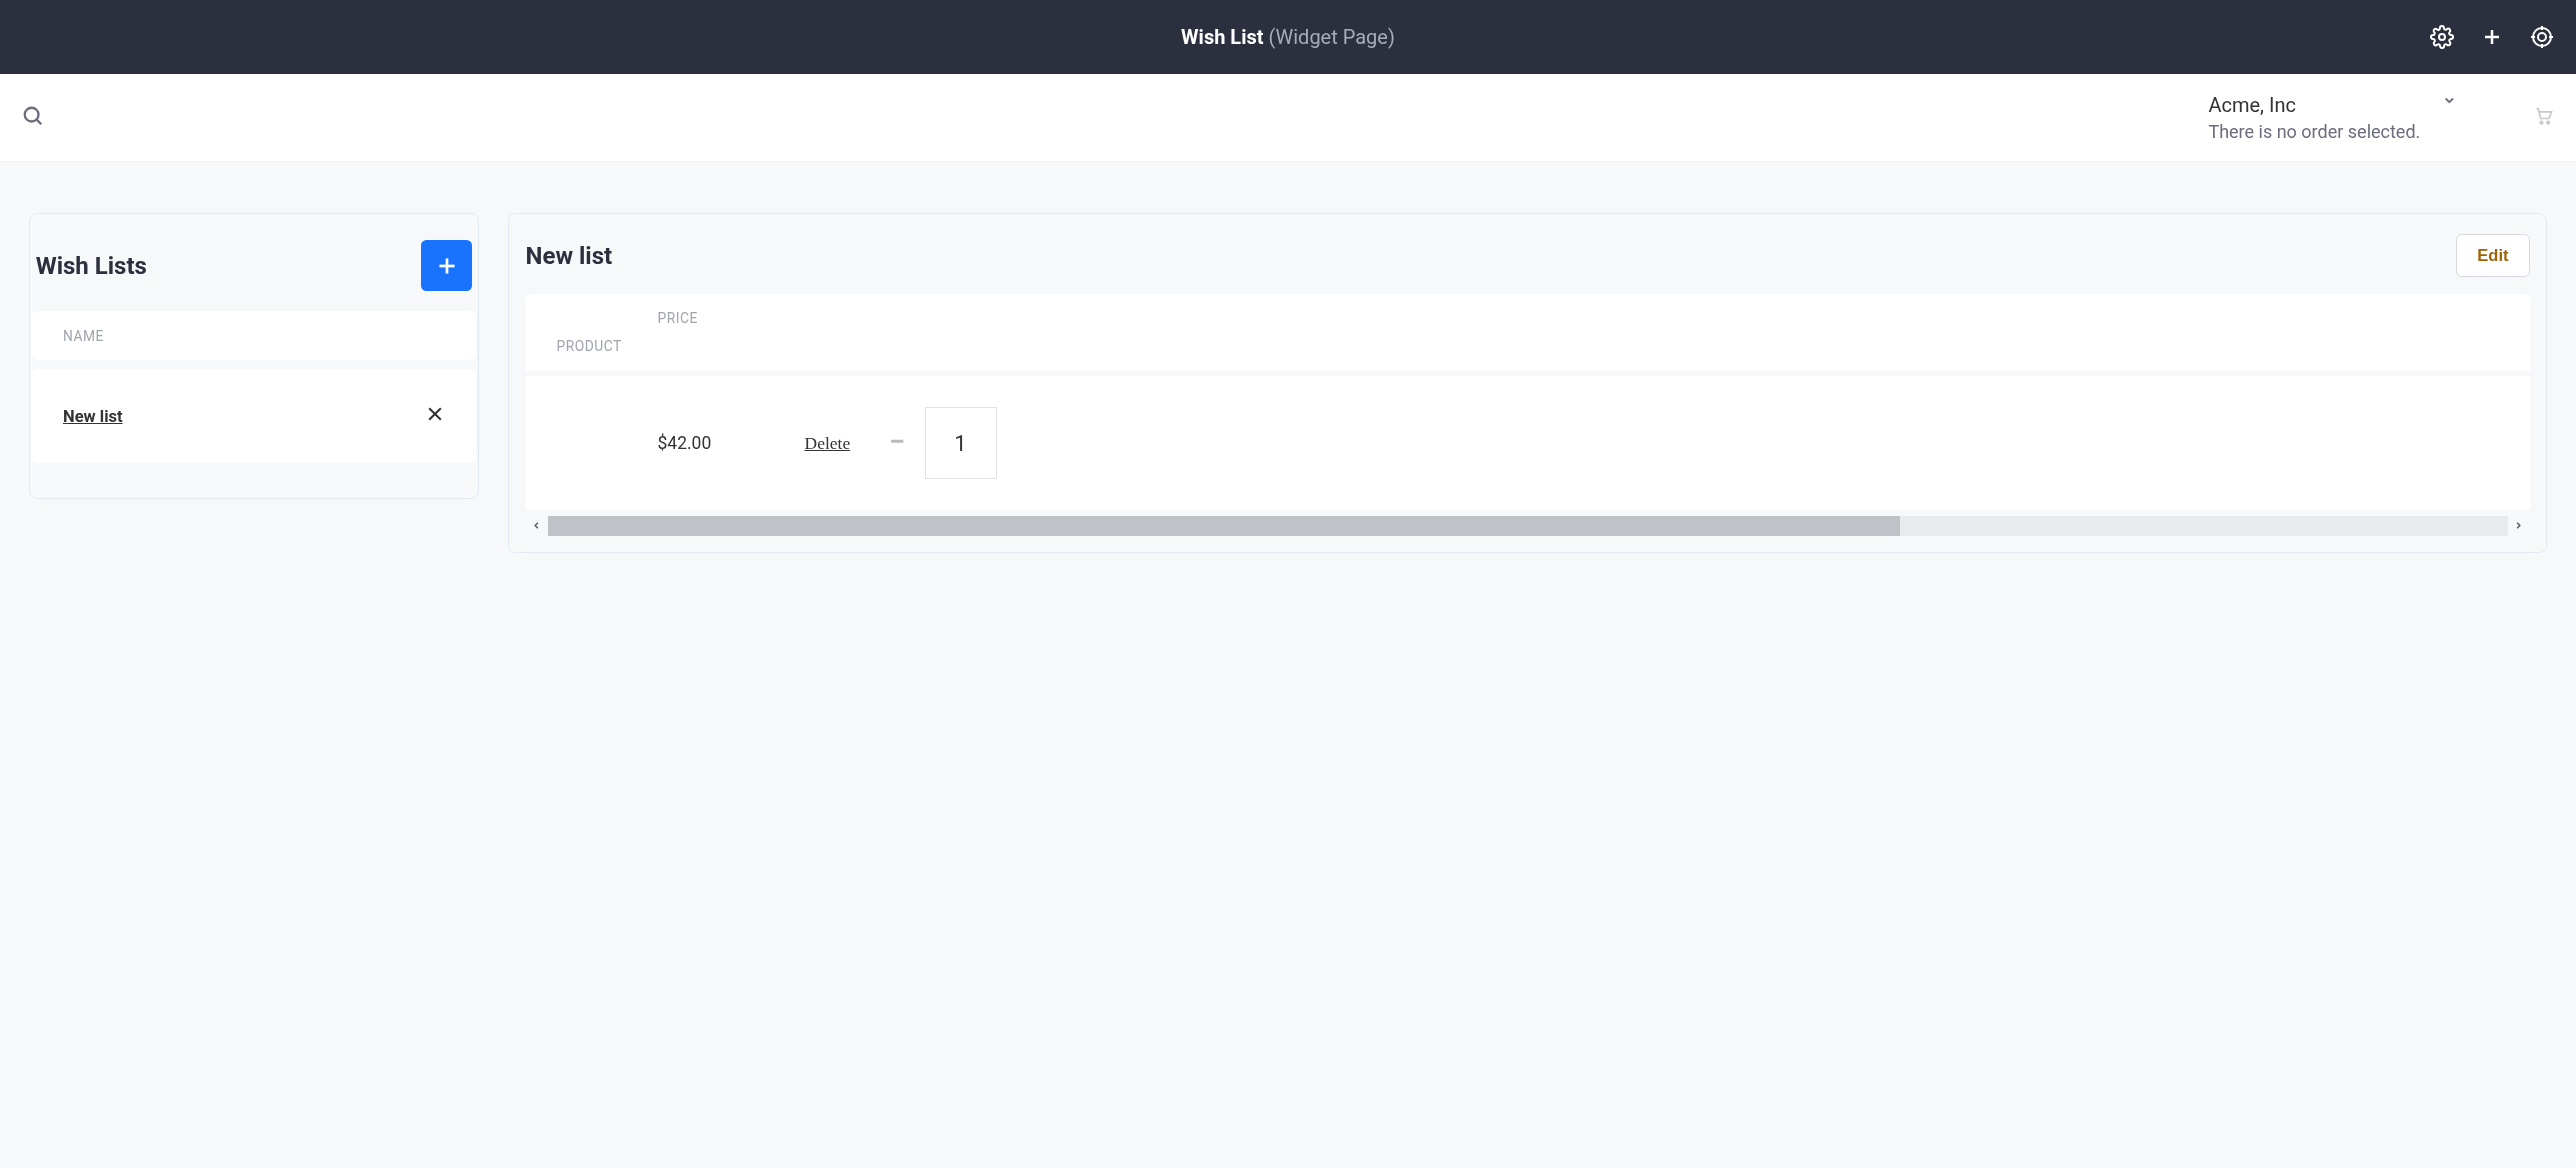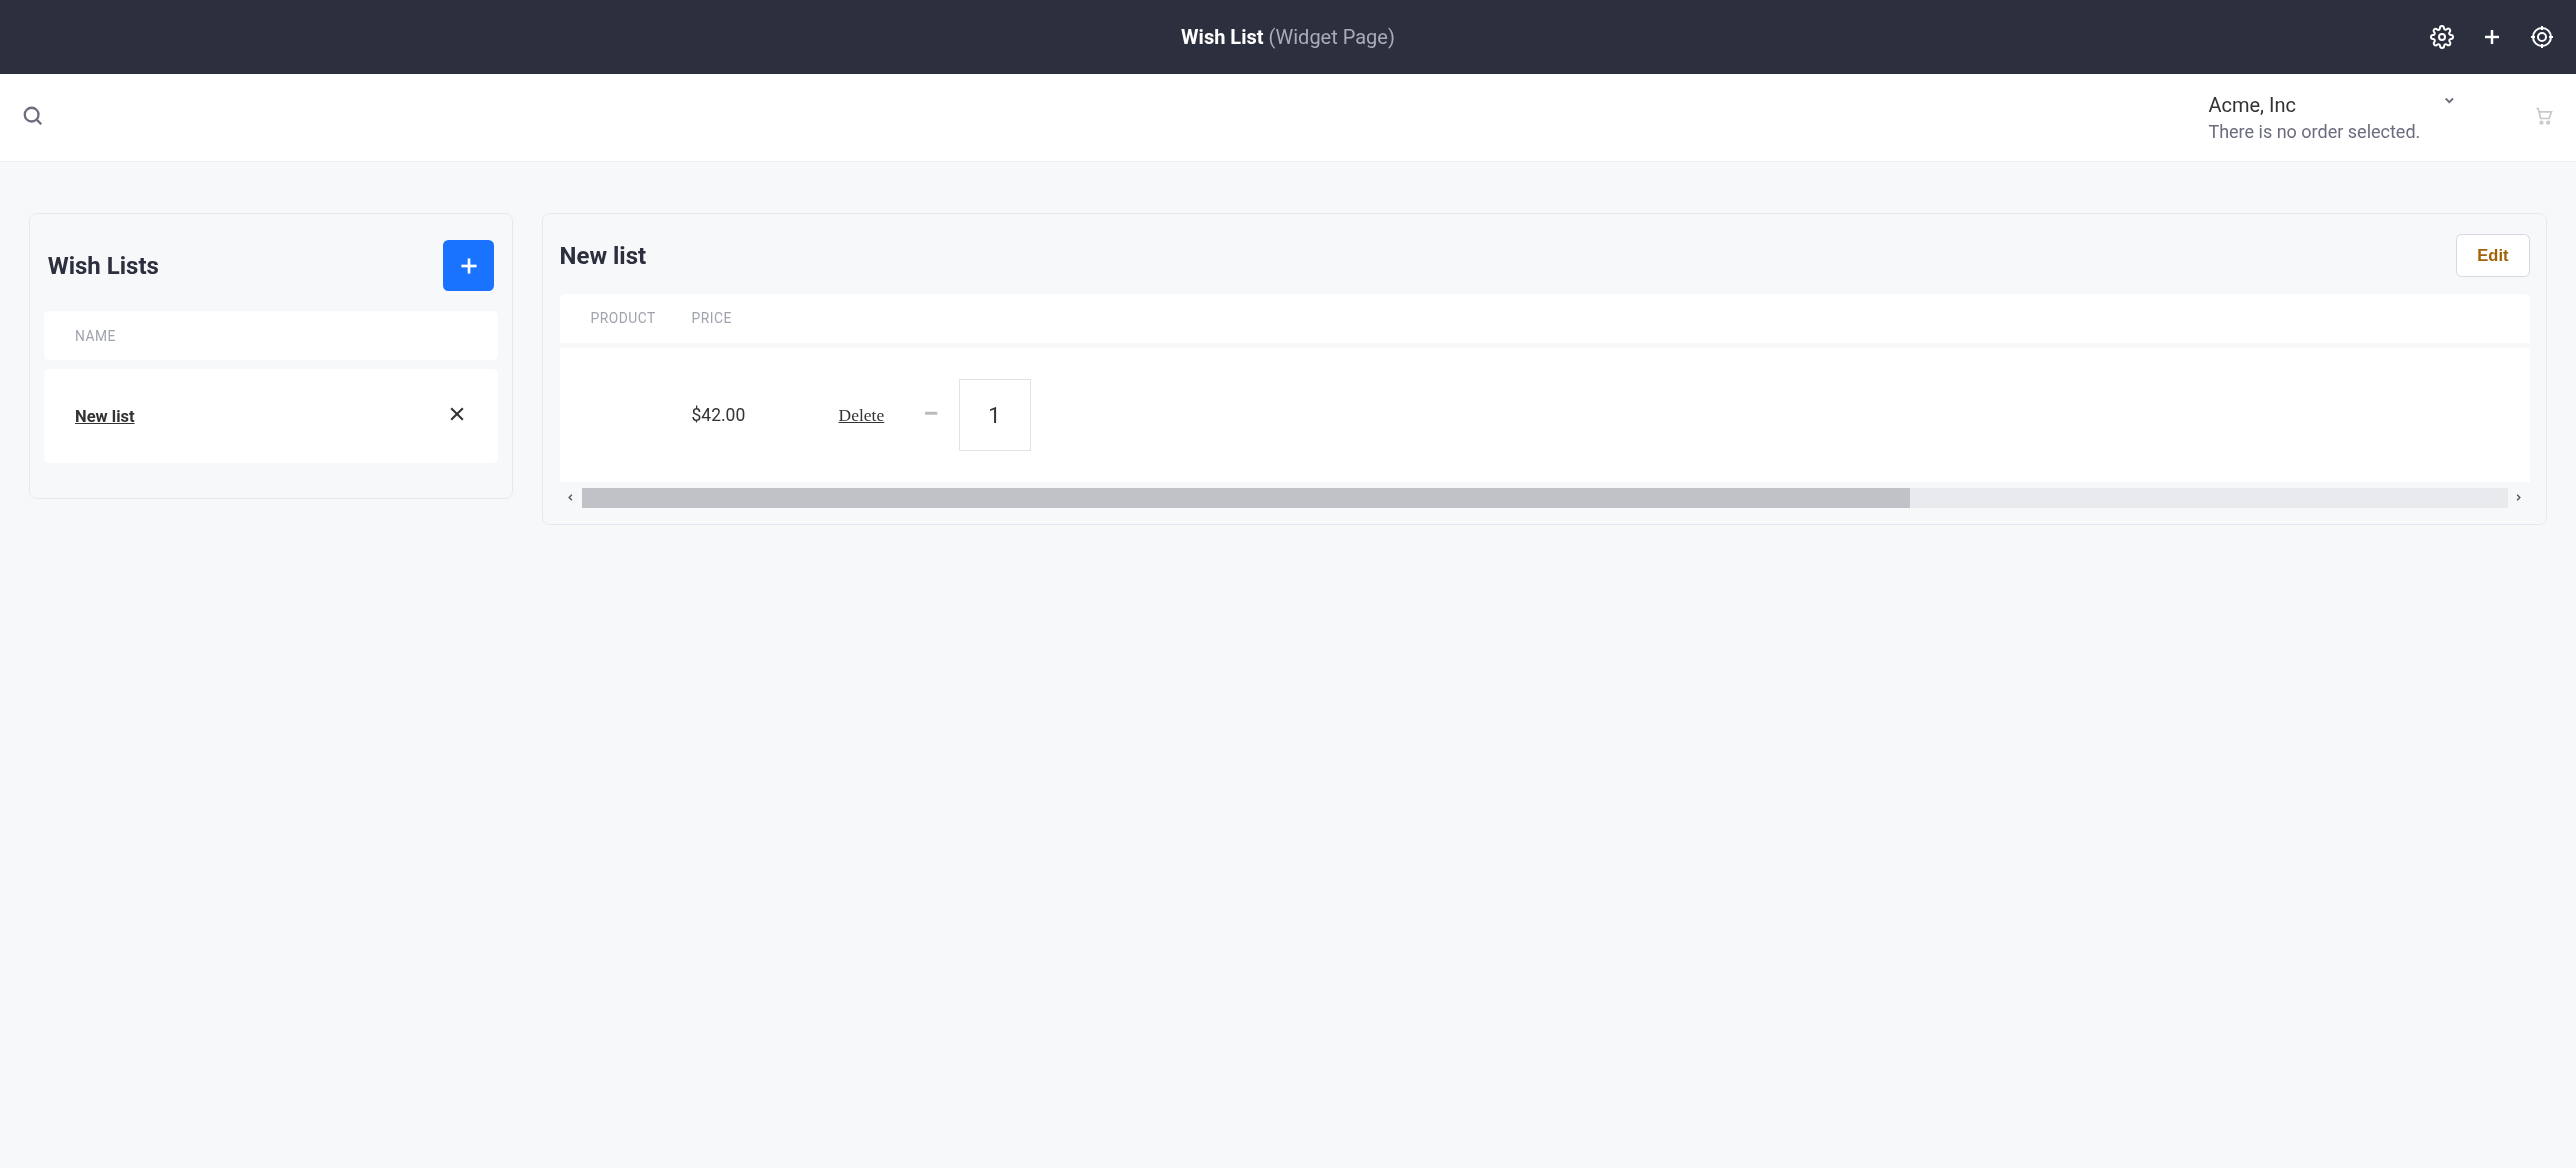--- a/index.html
+++ b/index.html
@@ -99,22 +99,22 @@
       display: flex;
       gap: 29px;
       align-items: flex-start;
     }
     .panel {
       border: 0.9px solid #e3e9f3;
       border-radius: 7.4px;
       background: #f7f8f9;
     }
     .sidebar-panel {
-      width: 484px;
-      padding: 26px 14px;
+      width: 450px;
+      padding: 26px 2px;
     }
     .sidebar-header {
       display: flex;
       align-items: center;
       justify-content: space-between;
       margin-bottom: 20px;
       padding: 0 3.7px;
     }
     .sidebar-title {
       font-size: 24px;
@@ -191,21 +191,21 @@
       overflow: hidden;
     }
     .table-header-row {
       background: #fff;
       display: flex;
       padding: 16.5px 31px;
       font-size: 13.8px;
       color: #a0a3ad;
       letter-spacing: 0.5px;
     }
-    .col-product { width: 101px; }
+    .col-product { width: 101px; margin-top: 28px; }
     .col-desc { flex: 1; }
     .col-price { width: 147px; }
     .col-actions { width: 83px; }
     .col-qty { width: 92px; text-align: center; }
     .col-minus { width: 37px; }
     .table-data-row {
       background: #fff;
       display: flex;
       align-items: center;
       padding: 31px 31px;

